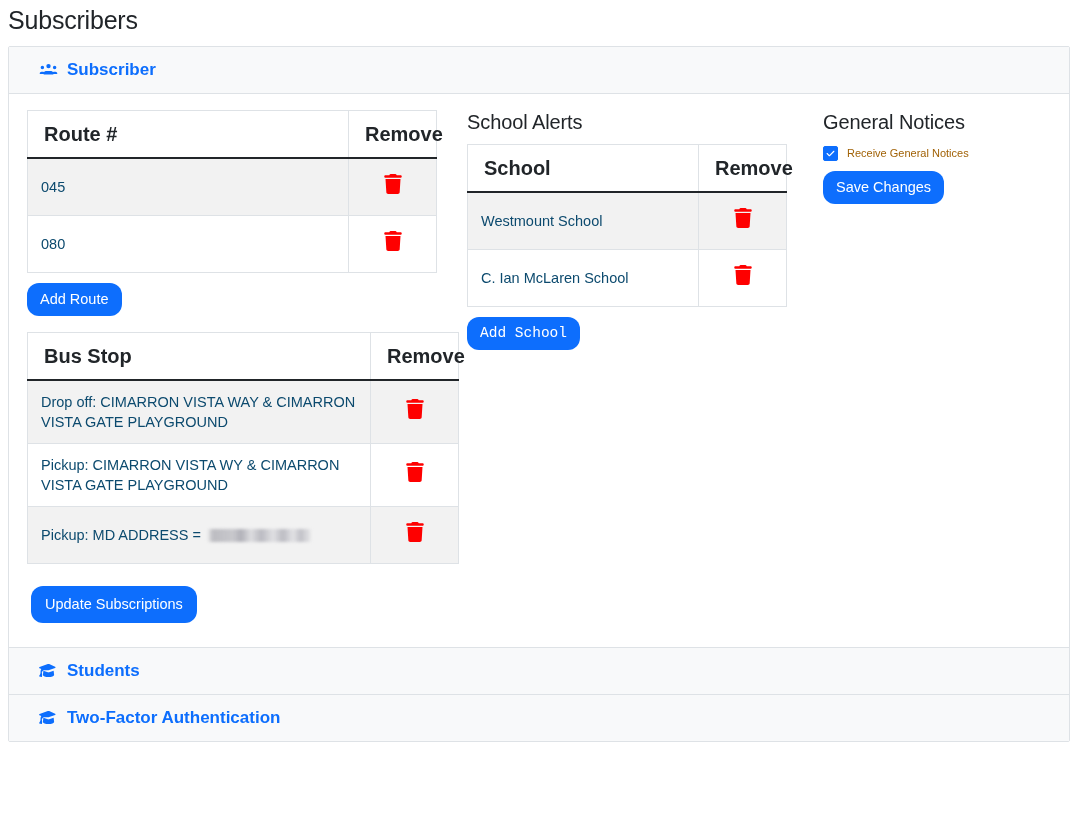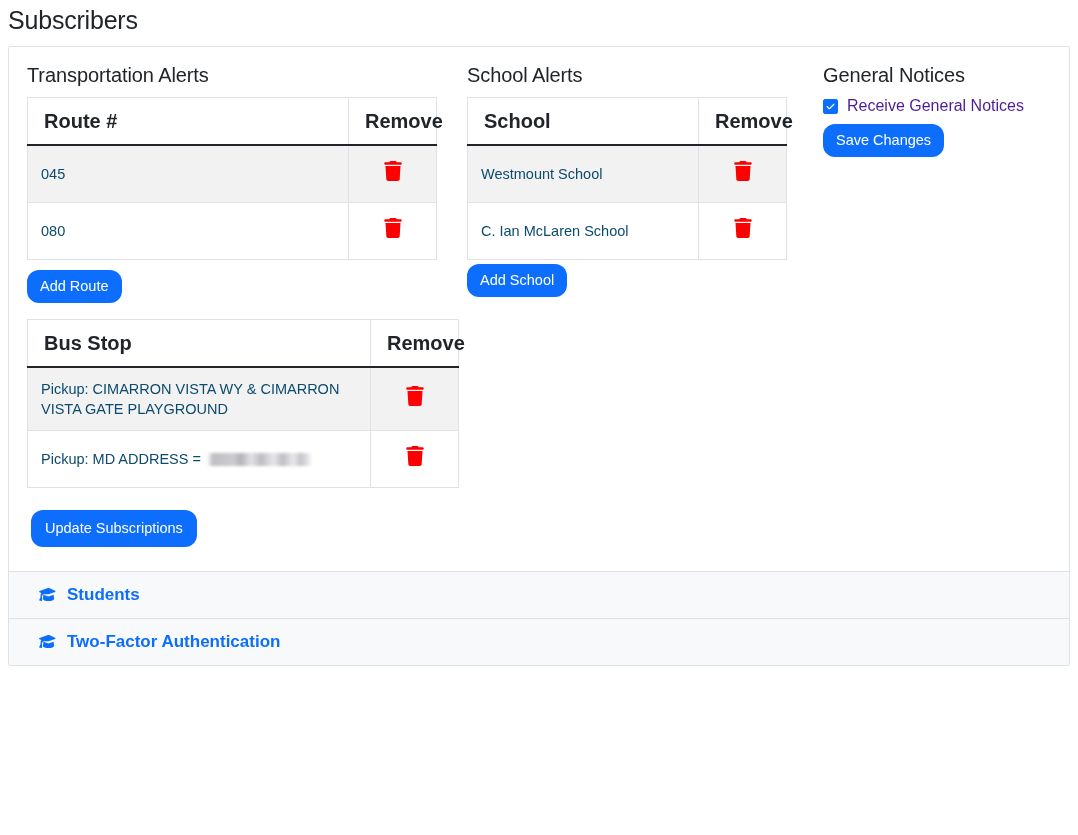--- a/index.html
+++ b/index.html
@@ -143,21 +143,21 @@
     color: #ffffff;
     font-family: "Liberation Sans", sans-serif;
     font-size: 14.5px;
     font-weight: 400;
     line-height: 19px;
     padding: 6px 12px;
     cursor: pointer;
     white-space: nowrap;
   }
   .btn-addroute  { margin-top: 10px; }
-  .btn-addschool { margin-top: 4px; }
+  .btn-addschool { margin-top: 10px; font-family: Liberation Mono, monospace; }
   .btn-update    { margin-top: 22px; margin-left: 4px; padding: 8px 13px; }
   .btn-save      { margin-top: 9px; }
 
   .check-row {
     display: flex;
     align-items: center;
     gap: 9px;
     margin-top: 2px;
   }
   .checkbox {
@@ -167,22 +167,22 @@
     background: #0d6efd;
     border: 1px solid #0d6efd;
     display: inline-flex;
     align-items: center;
     justify-content: center;
     flex: 0 0 auto;
     cursor: pointer;
   }
   .checkbox svg { display: block; }
   .check-label {
-    font-size: 16px;
-    color: #4c1d95;
+    font-size: 11px;
+    color: #a16207;
     line-height: 18px;
     user-select: none;
   }
 
   .redacted {
     display: inline-block;
     vertical-align: middle;
     width: 104px;
     height: 13px;
     margin-left: 2px;
@@ -202,27 +202,34 @@
     filter: blur(1.6px);
   }
 </style>
 </head>
 <body>
 
 <h1 class="page-title">Subscribers</h1>
 
 <div class="accordion">
 
+  <div class="acc-header">
+    <span class="acc-icon">
+      <svg width="19" height="14" viewBox="0 0 640 512" fill="currentColor" aria-hidden="true">
+        <path d="M96 224a64 64 0 1 0 0-128 64 64 0 1 0 0 128zm448 0a64 64 0 1 0 0-128 64 64 0 1 0 0 128zM0 384c0-35.3 28.7-64 64-64h64c35.3 0 64 28.7 64 64v16H0v-16zm448 0c0-35.3 28.7-64 64-64h64c35.3 0 64 28.7 64 64v16H448v-16zM320 192a80 80 0 1 0 0-160 80 80 0 1 0 0 160zm-96 96h192c44.2 0 80 35.8 80 80v48H144v-48c0-44.2 35.8-80 80-80z"></path>
+      </svg>
+    </span>
+    <span class="acc-label">Subscriber</span>
+  </div>
 
 
   <div class="acc-body">
     <div class="cols">
 
       <div class="col-transport">
-        <h2 class="section-title">Transportation Alerts</h2>
 
         <table class="grid t-route">
           <thead>
             <tr>
               <th>Route #</th>
               <th class="col-remove">Remove</th>
             </tr>
           </thead>
           <tbody>
             <tr>
@@ -255,20 +262,32 @@
         <button class="btn btn-addroute">Add Route</button>
 
         <table class="grid t-stop" style="margin-top:16px">
           <thead>
             <tr>
               <th>Bus Stop</th>
               <th class="col-remove">Remove</th>
             </tr>
           </thead>
           <tbody>
+            <tr>
+              <td>Drop off: CIMARRON VISTA WAY &amp; CIMARRON VISTA GATE PLAYGROUND</td>
+              <td class="col-remove">
+                <button class="trash-btn">
+                  <span>
+                    <svg width="18" height="20" viewBox="0 0 448 512" fill="#fe0000" aria-hidden="true">
+                      <path d="M135.2 17.7L128 32H32C14.3 32 0 46.3 0 64S14.3 96 32 96H416c17.7 0 32-14.3 32-32s-14.3-32-32-32H320l-7.2-14.3C307.4 6.8 296.3 0 284.2 0H163.8c-12.1 0-23.2 6.8-28.6 17.7zM416 128H32L53.2 467c1.6 25.3 22.6 45 47.9 45H346.9c25.3 0 46.3-19.7 47.9-45L416 128z"></path>
+                    </svg>
+                  </span>
+                </button>
+              </td>
+            </tr>
             <tr>
               <td>Pickup: CIMARRON VISTA WY &amp; CIMARRON VISTA GATE PLAYGROUND</td>
               <td class="col-remove">
                 <button class="trash-btn">
                   <span>
                     <svg width="18" height="20" viewBox="0 0 448 512" fill="#fe0000" aria-hidden="true">
                       <path d="M135.2 17.7L128 32H32C14.3 32 0 46.3 0 64S14.3 96 32 96H416c17.7 0 32-14.3 32-32s-14.3-32-32-32H320l-7.2-14.3C307.4 6.8 296.3 0 284.2 0H163.8c-12.1 0-23.2 6.8-28.6 17.7zM416 128H32L53.2 467c1.6 25.3 22.6 45 47.9 45H346.9c25.3 0 46.3-19.7 47.9-45L416 128z"></path>
                     </svg>
                   </span>
                 </button>

